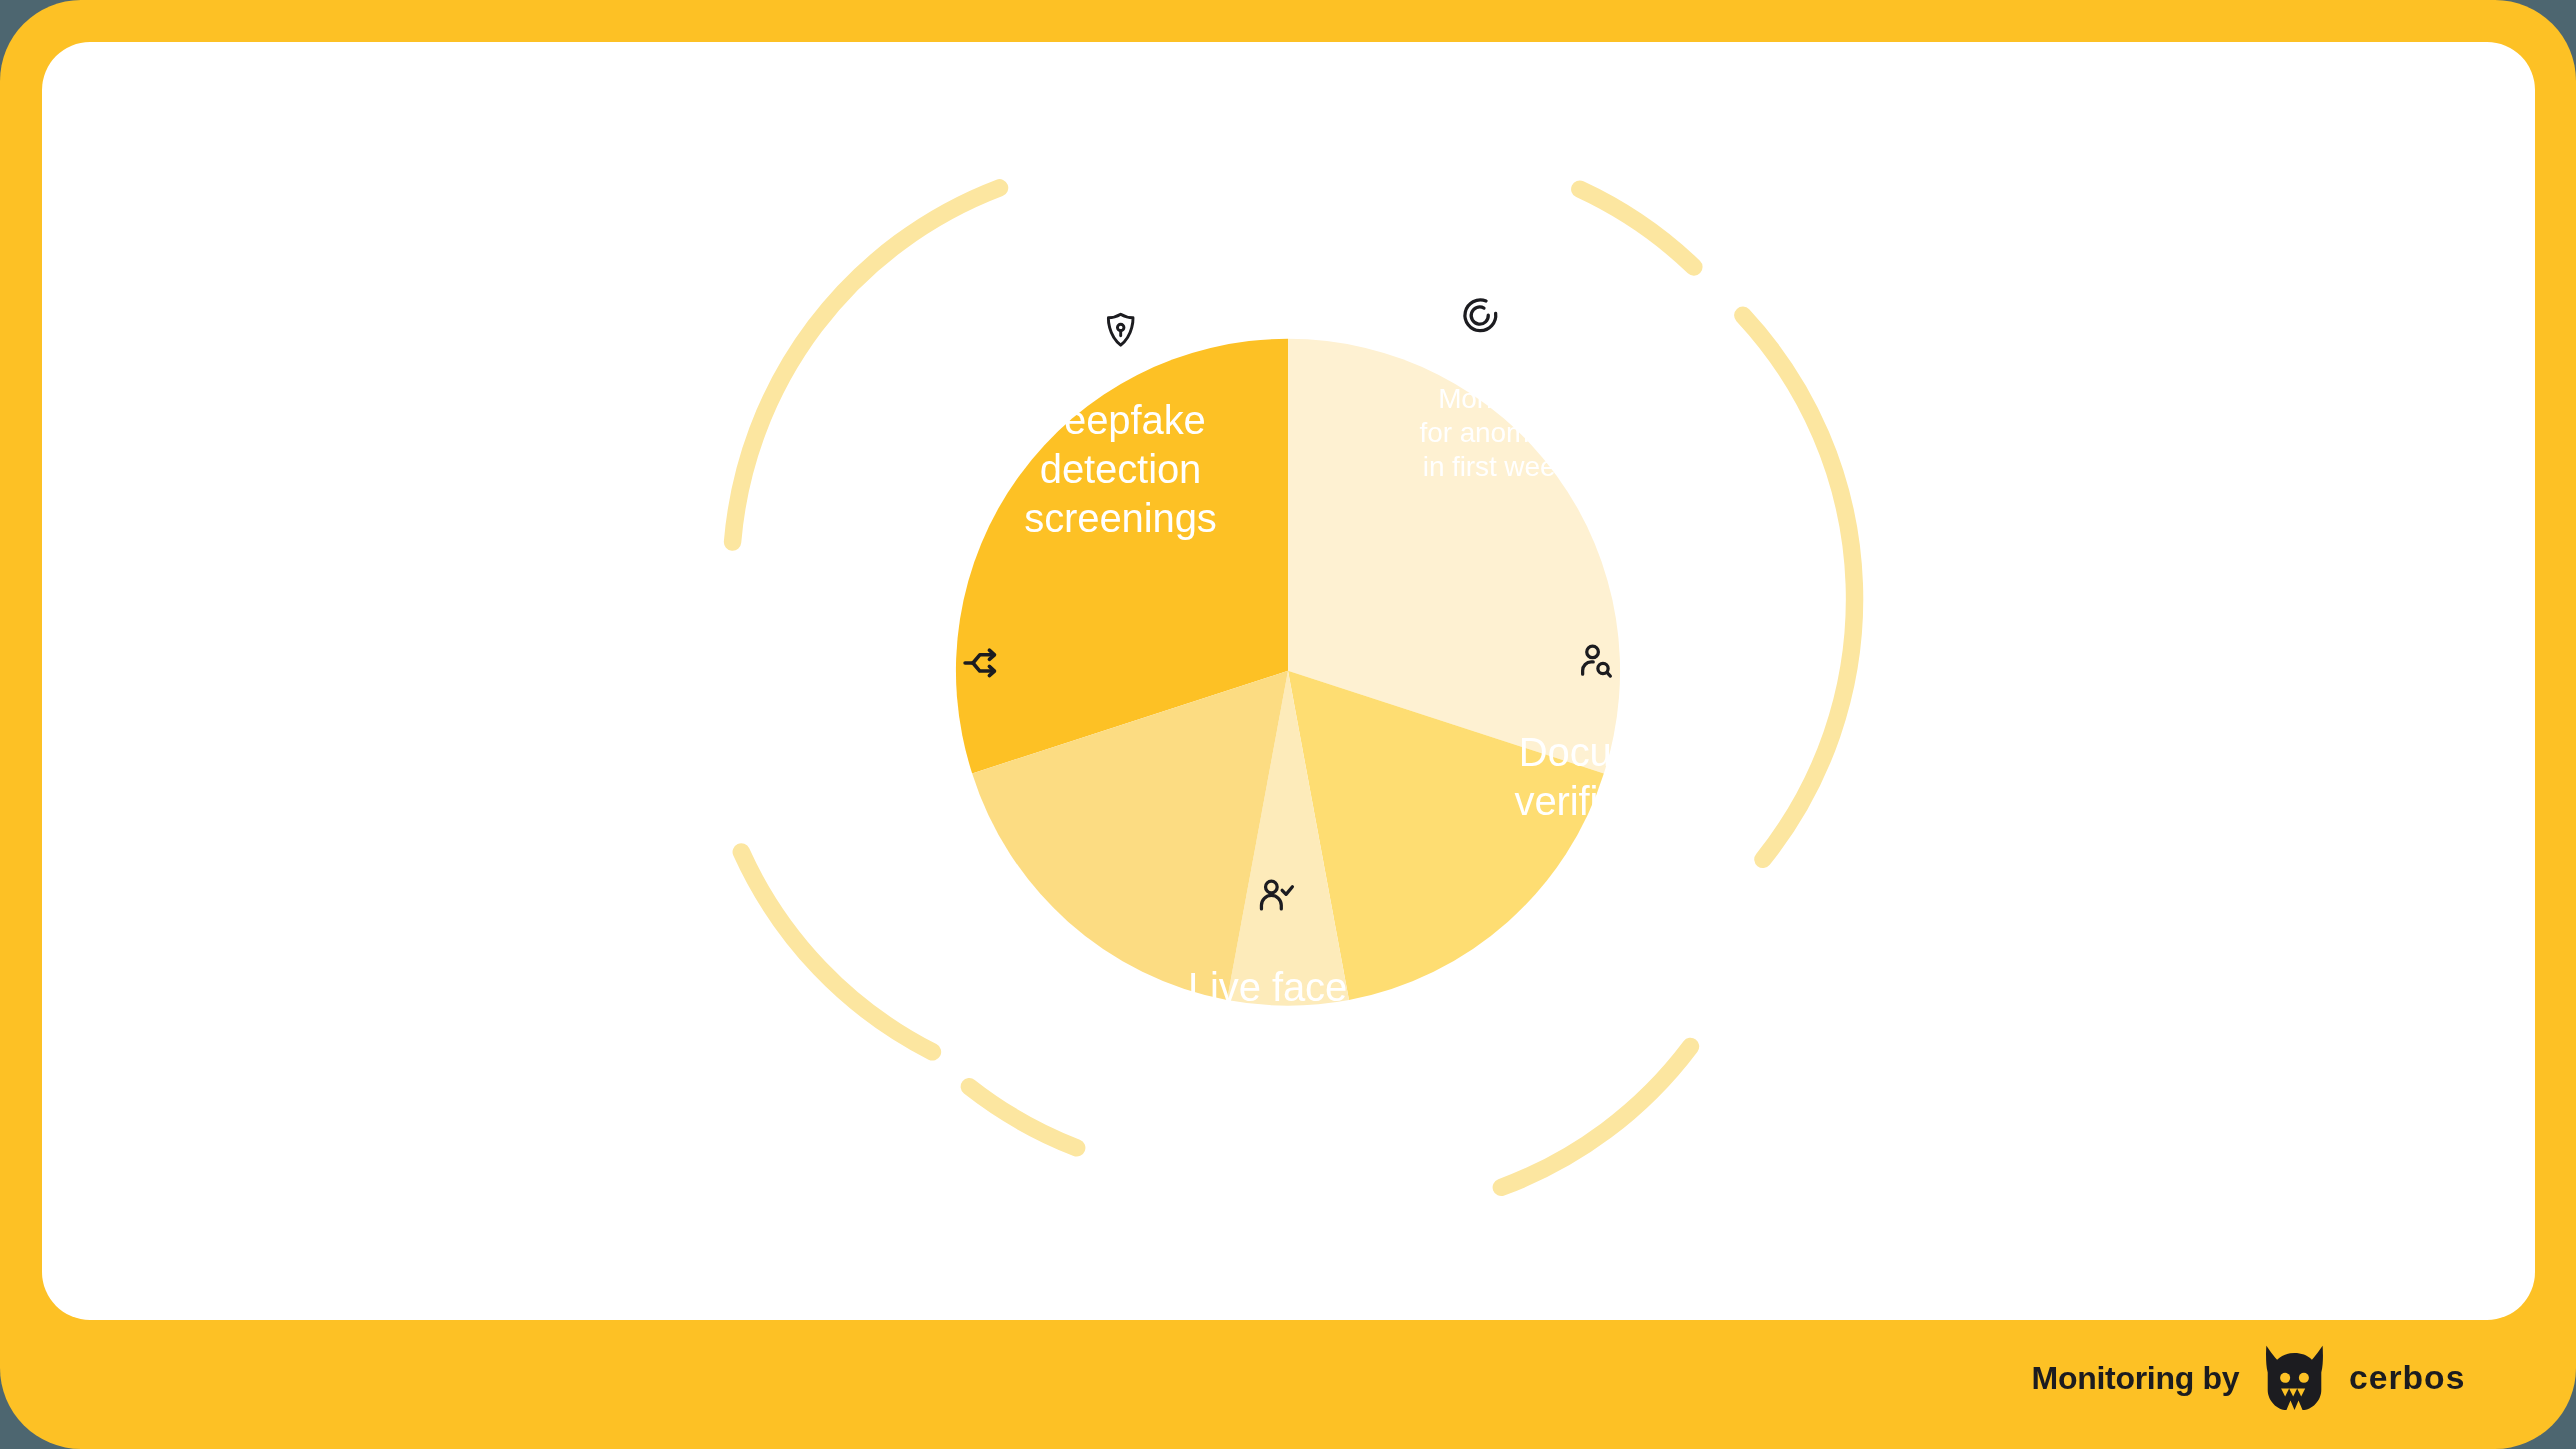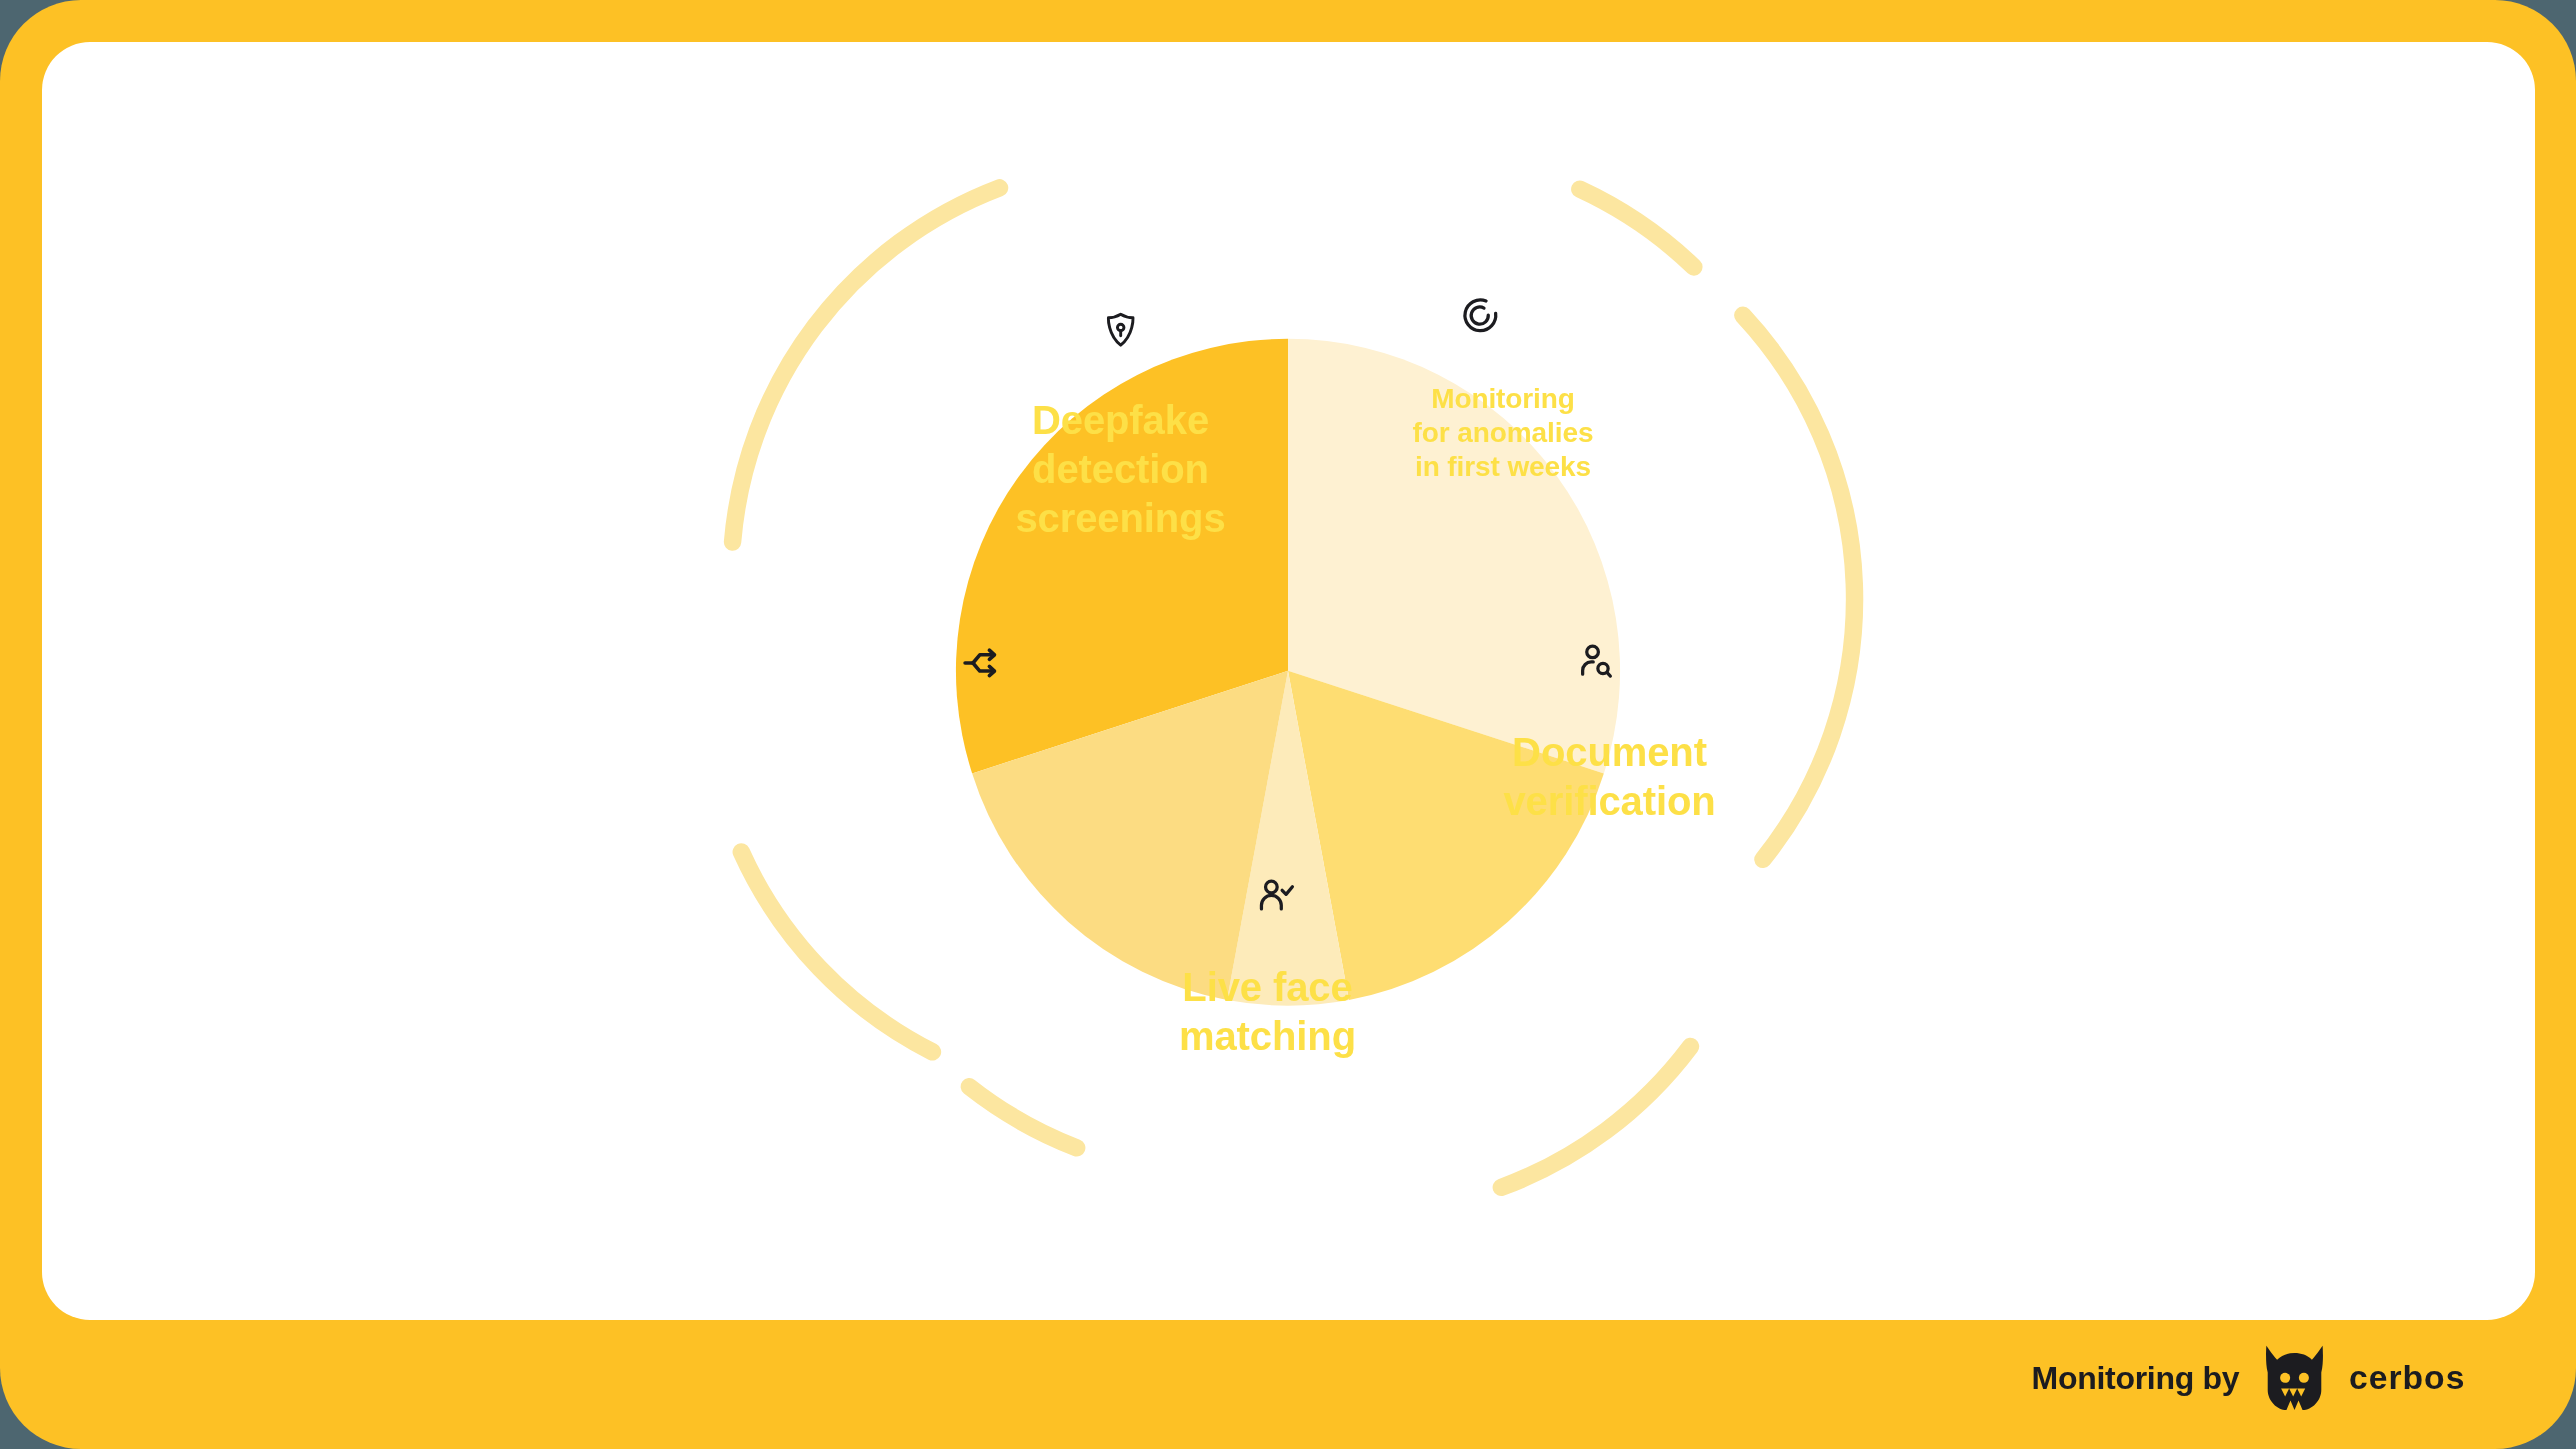--- a/index.html
+++ b/index.html
@@ -24,24 +24,24 @@
   }
   .stage {
     position:absolute;
     left:0; top:0;
     width:2576px; height:1449px;
   }
   .wheel-svg { position:absolute; left:0; top:0; }
 
   .seg-label {
     position:absolute;
-    color:#fde047;
+    color:#ffffff;
     text-align:center;
     line-height:1.22;
-    font-weight:700;
+    font-weight:400;
     letter-spacing:-0.1px;
     white-space:pre-line;
   }
 
   
   #lbl-0 { left:926px; top:396px; width:389px; font-size:40px; }
 
   #lbl-1 { left:1295px; top:382px; width:416px; font-size:28px; }
 
   #lbl-2 { left:1415px; top:728px; width:389px; font-size:40px; }

